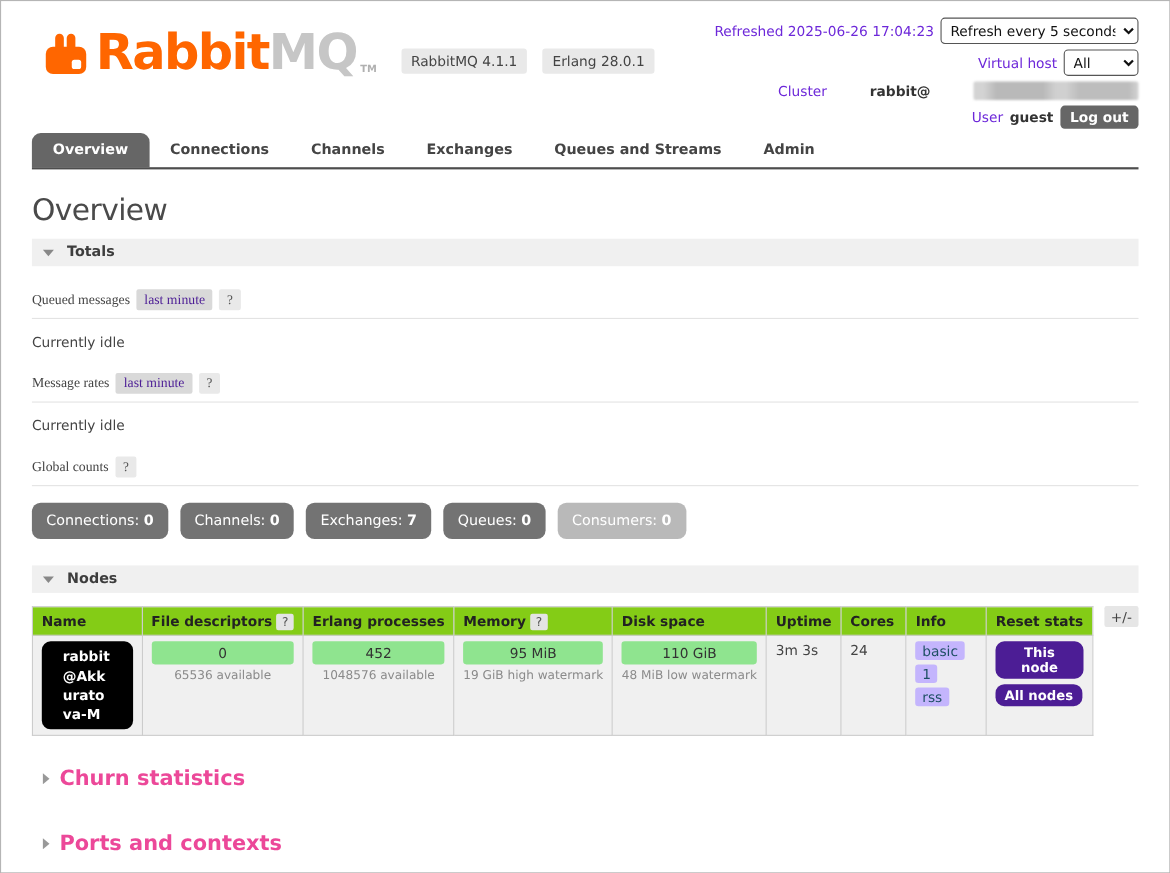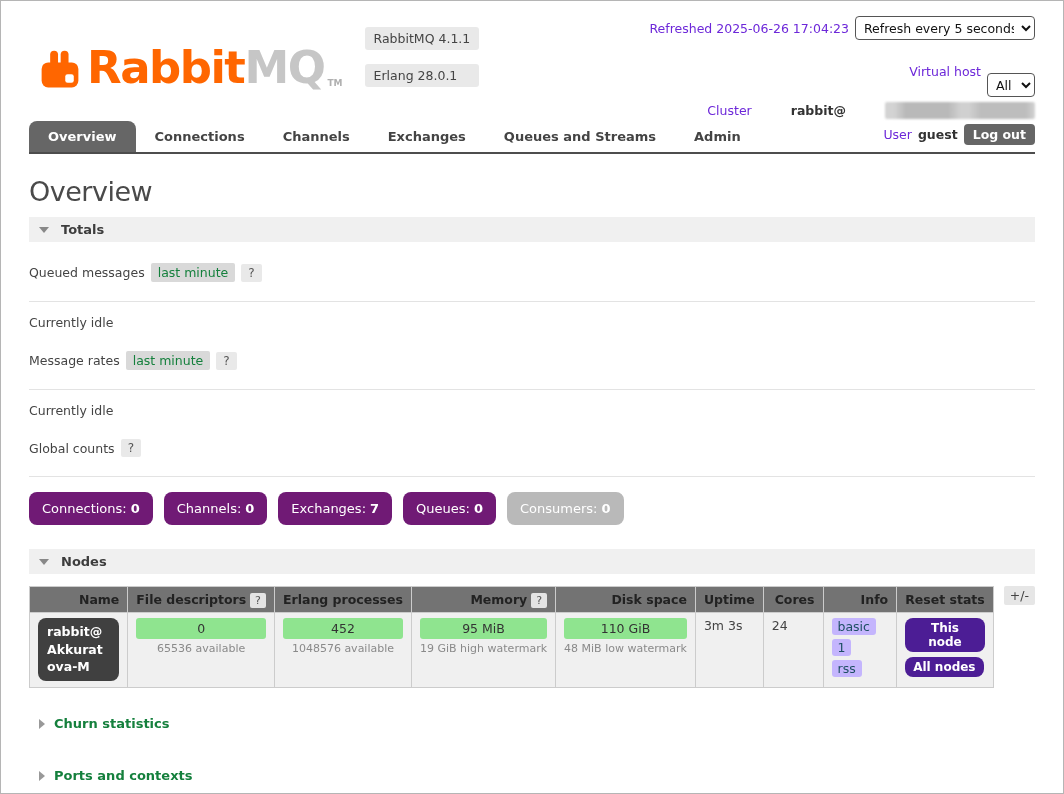--- a/index.html
+++ b/index.html
@@ -18,33 +18,33 @@
 
   
   .header { position: relative; height: 114px; padding: 26px 28px 0 38px; }
   .logo-row { display: flex; align-items: flex-end; }
   .logo { display: flex; align-items: flex-end; cursor: pointer; }
   .logo svg { width: 42px; height: 42px; margin-right: 6px; }
   .brand { font-size: 45px; font-weight: bold; letter-spacing: -1.5px; line-height: 0.95; }
   .brand .rabbit { color: #ff6600; }
   .brand .mq { color: #c6c6c6; }
   .tm { font-size: 9px; color: #b0b0b0; margin: 0 0 2px 3px; font-weight: bold; }
-  .version-badges { display: flex; gap: 14px; margin: 0 0 3px 22px; flex-direction: column; }
+  .version-badges { display: flex; gap: 14px; margin: 0 0 3px 22px; }
   .version-badge { background: #e9e9e9; color: #444; padding: 4px 9px; border-radius: 3px; font-size: 12.5px; }
 
   .header-right { position: absolute; top: 15px; right: 28px; text-align: right; }
   .hr-row { margin-bottom: 5px; display: flex; justify-content: flex-end; align-items: center; gap: 6px; }
   .hr-label { color: #6d28d9; font-size: 12.5px; }
   select {
     font-family: inherit; font-size: 12.5px; color: #111;
     border: 1px solid #555; border-radius: 4px; background: #fff;
     padding: 2px 4px; height: 24px;
   }
   .refresh-select { width: 180px; }
-  .vhost-select { width: 48px; margin-top: 28px; }
+  .vhost-select { width: 68px; }
   .cluster-row { margin-top: 2px; gap: 39px; }
   .redacted {
     display: inline-block; width: 150px; height: 17px; vertical-align: middle;
     border-radius: 2px; filter: blur(1px);
     background: linear-gradient(90deg,#d3d3d3 0 6%,#b9b9b9 14% 42%,#d0d0d0 50% 56%,#bdbdbd 64% 94%,#d3d3d3 100%);
   }
   .bold { font-weight: bold; color: #333; }
   .logout-btn {
     background: #666; color: #fff; font-weight: bold; font-size: 12.5px;
     border: none; border-radius: 4px; padding: 3px 9px; cursor: pointer; font-family: inherit;
@@ -62,58 +62,58 @@
   .content { margin: 0 28px; }
   h1.page-title { font-size: 27px; font-weight: normal; color: #4a4a4a; margin: 22px 0 10px; letter-spacing: -0.5px; }
 
   .section-bar {
     background: #f0f0f0; padding: 5px 10px; display: flex; align-items: center; gap: 12px;
     font-weight: bold; font-size: 13px; color: #3d3d3d; cursor: pointer; margin-bottom: 12px;
   }
   .tri-down { width: 0; height: 0; border-left: 5px solid transparent; border-right: 5px solid transparent; border-top: 6px solid #888; }
   .tri-right { width: 0; height: 0; border-top: 5px solid transparent; border-bottom: 5px solid transparent; border-left: 6px solid #999; display: inline-block; margin-right: 9px; }
 
-  .totals-row { padding: 9px 0 19px; border-bottom: 1px solid #e3e3e3; display: flex; align-items: center; gap: 6px; }
+  .totals-row { padding: 9px 0 7px; border-bottom: 1px solid #e3e3e3; display: flex; align-items: center; gap: 6px; font-family: Liberation Serif, serif; }
   .idle-line { padding: 13px 0 12px; color: #444; }
-  .gray-badge { background: #d9d9d9; color: #15803d; padding: 2px 7px; border-radius: 2px; font-size: 12.5px; }
+  .gray-badge { background: #d9d9d9; color: #4c1d95; padding: 2px 7px; border-radius: 2px; font-size: 12.5px; }
   .help-badge { background: #e9e9e9; color: #555; padding: 2px 7px; border-radius: 2px; font-size: 12px; cursor: pointer; }
 
   .count-buttons { display: flex; gap: 11px; margin: 15px 0 24px; }
   .count-btn {
-    background: #701a75; color: #fff; border: none; border-radius: 8px; cursor: pointer;
+    background: #737373; color: #fff; border: none; border-radius: 8px; cursor: pointer;
     padding: 9px 13px; font-size: 13px; font-family: inherit;
   }
   .count-btn b { margin-left: 4px; }
   .count-btn.muted { background: #b9b9b9; }
 
   
   .table-wrap { display: flex; align-items: flex-start; margin-bottom: 10px; }
   table.nodes { border-collapse: collapse; table-layout: fixed; }
   table.nodes th, table.nodes td { border: 1px solid #ccc; padding: 5px 8px; text-align: left; vertical-align: top; }
-  table.nodes th { background: #737373; font-weight: bold; color: #222; font-size: 12.5px; white-space: nowrap; text-align: right; }
+  table.nodes th { background: #84cc16; font-weight: bold; color: #222; font-size: 12.5px; white-space: nowrap; }
   table.nodes td { background: #f0f0f0; height: 55px; }
   .th-help { background: #e4e4e4; color: #555; padding: 1px 5px; border-radius: 2px; font-size: 11px; font-weight: normal; margin-left: 4px; cursor: pointer; }
   .meter { background: #8fe48f; border-radius: 3px; text-align: center; padding: 3px 2px; color: #333; }
   .meter-sub { text-align: center; color: #8a8a8a; font-size: 11px; margin-top: 3px; white-space: nowrap; }
   .node-badge {
-    background: #404040; color: #fff; font-weight: bold; border-radius: 8px;
-    padding: 5px 9px; display: inline-block; max-width: 126px; word-break: break-all; line-height: 1.4;
+    background: #000000; color: #fff; font-weight: bold; border-radius: 8px;
+    padding: 5px 19px; display: inline-block; max-width: 126px; word-break: break-all; line-height: 1.4;
   }
   .info-badge {
     display: inline-block; background: #c4b5fd; color: #1d4f63; border-radius: 3px;
     padding: 1px 6px; margin: 0 4px 4px 0; cursor: pointer;
   }
   .reset-btn {
     display: block; background: #4c1d95; color: #fff; font-weight: bold; border: none; border-radius: 8px;
     padding: 3px 8px; margin-bottom: 5px; cursor: pointer; font-family: inherit; font-size: 12px;
   }
   .plus-minus { background: #e6e6e6; color: #444; padding: 2px 6px; border-radius: 2px; margin-left: 10px; cursor: pointer; font-size: 12.5px; }
 
   
-  .collapsed-section { display: flex; align-items: center; margin: 0 0 0 10px; padding: 18px 0 19px; font-weight: bold; font-size: 13px; color: #15803d; cursor: pointer; }
+  .collapsed-section { display: flex; align-items: center; margin: 0 0 0 10px; padding: 18px 0 19px; font-weight: bold; font-size: 19px; color: #ec4899; cursor: pointer; }
 </style>
 </head>
 <body>
 
 <div class="window">
 
   <div class="header">
     <div class="logo-row">
       <div class="logo">
         <svg viewBox="0 0 32 32" aria-hidden="true">

